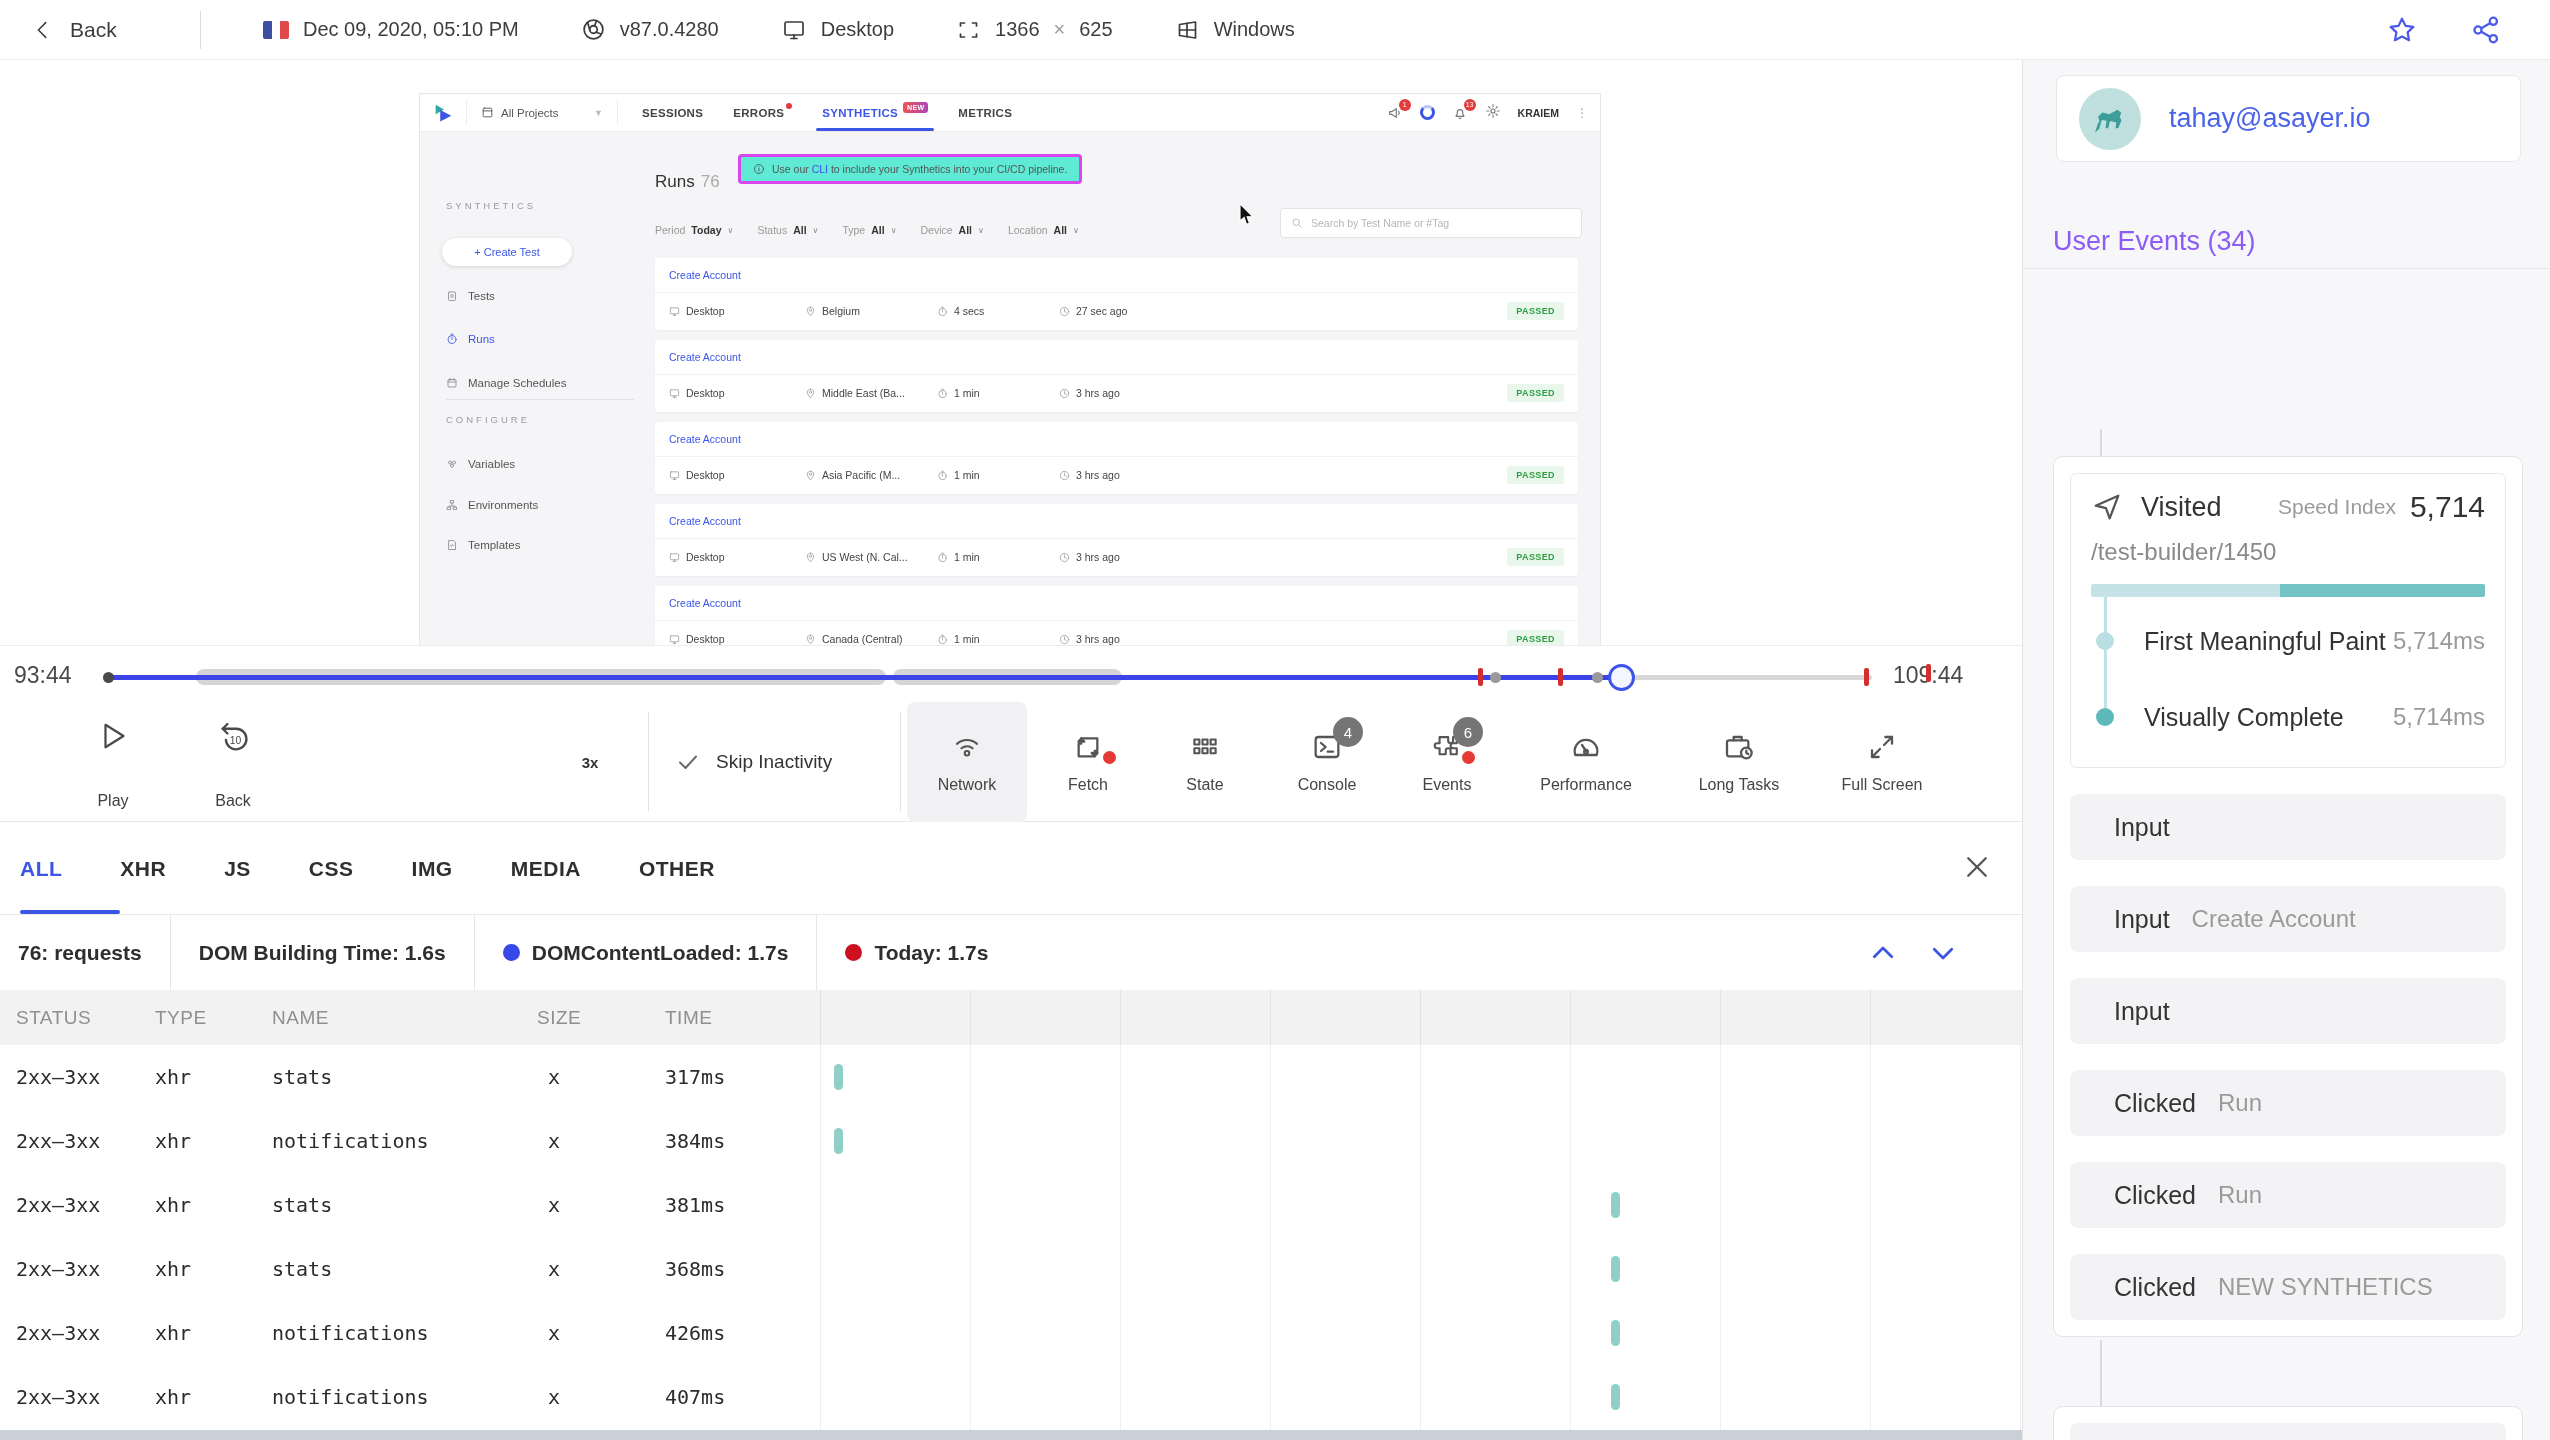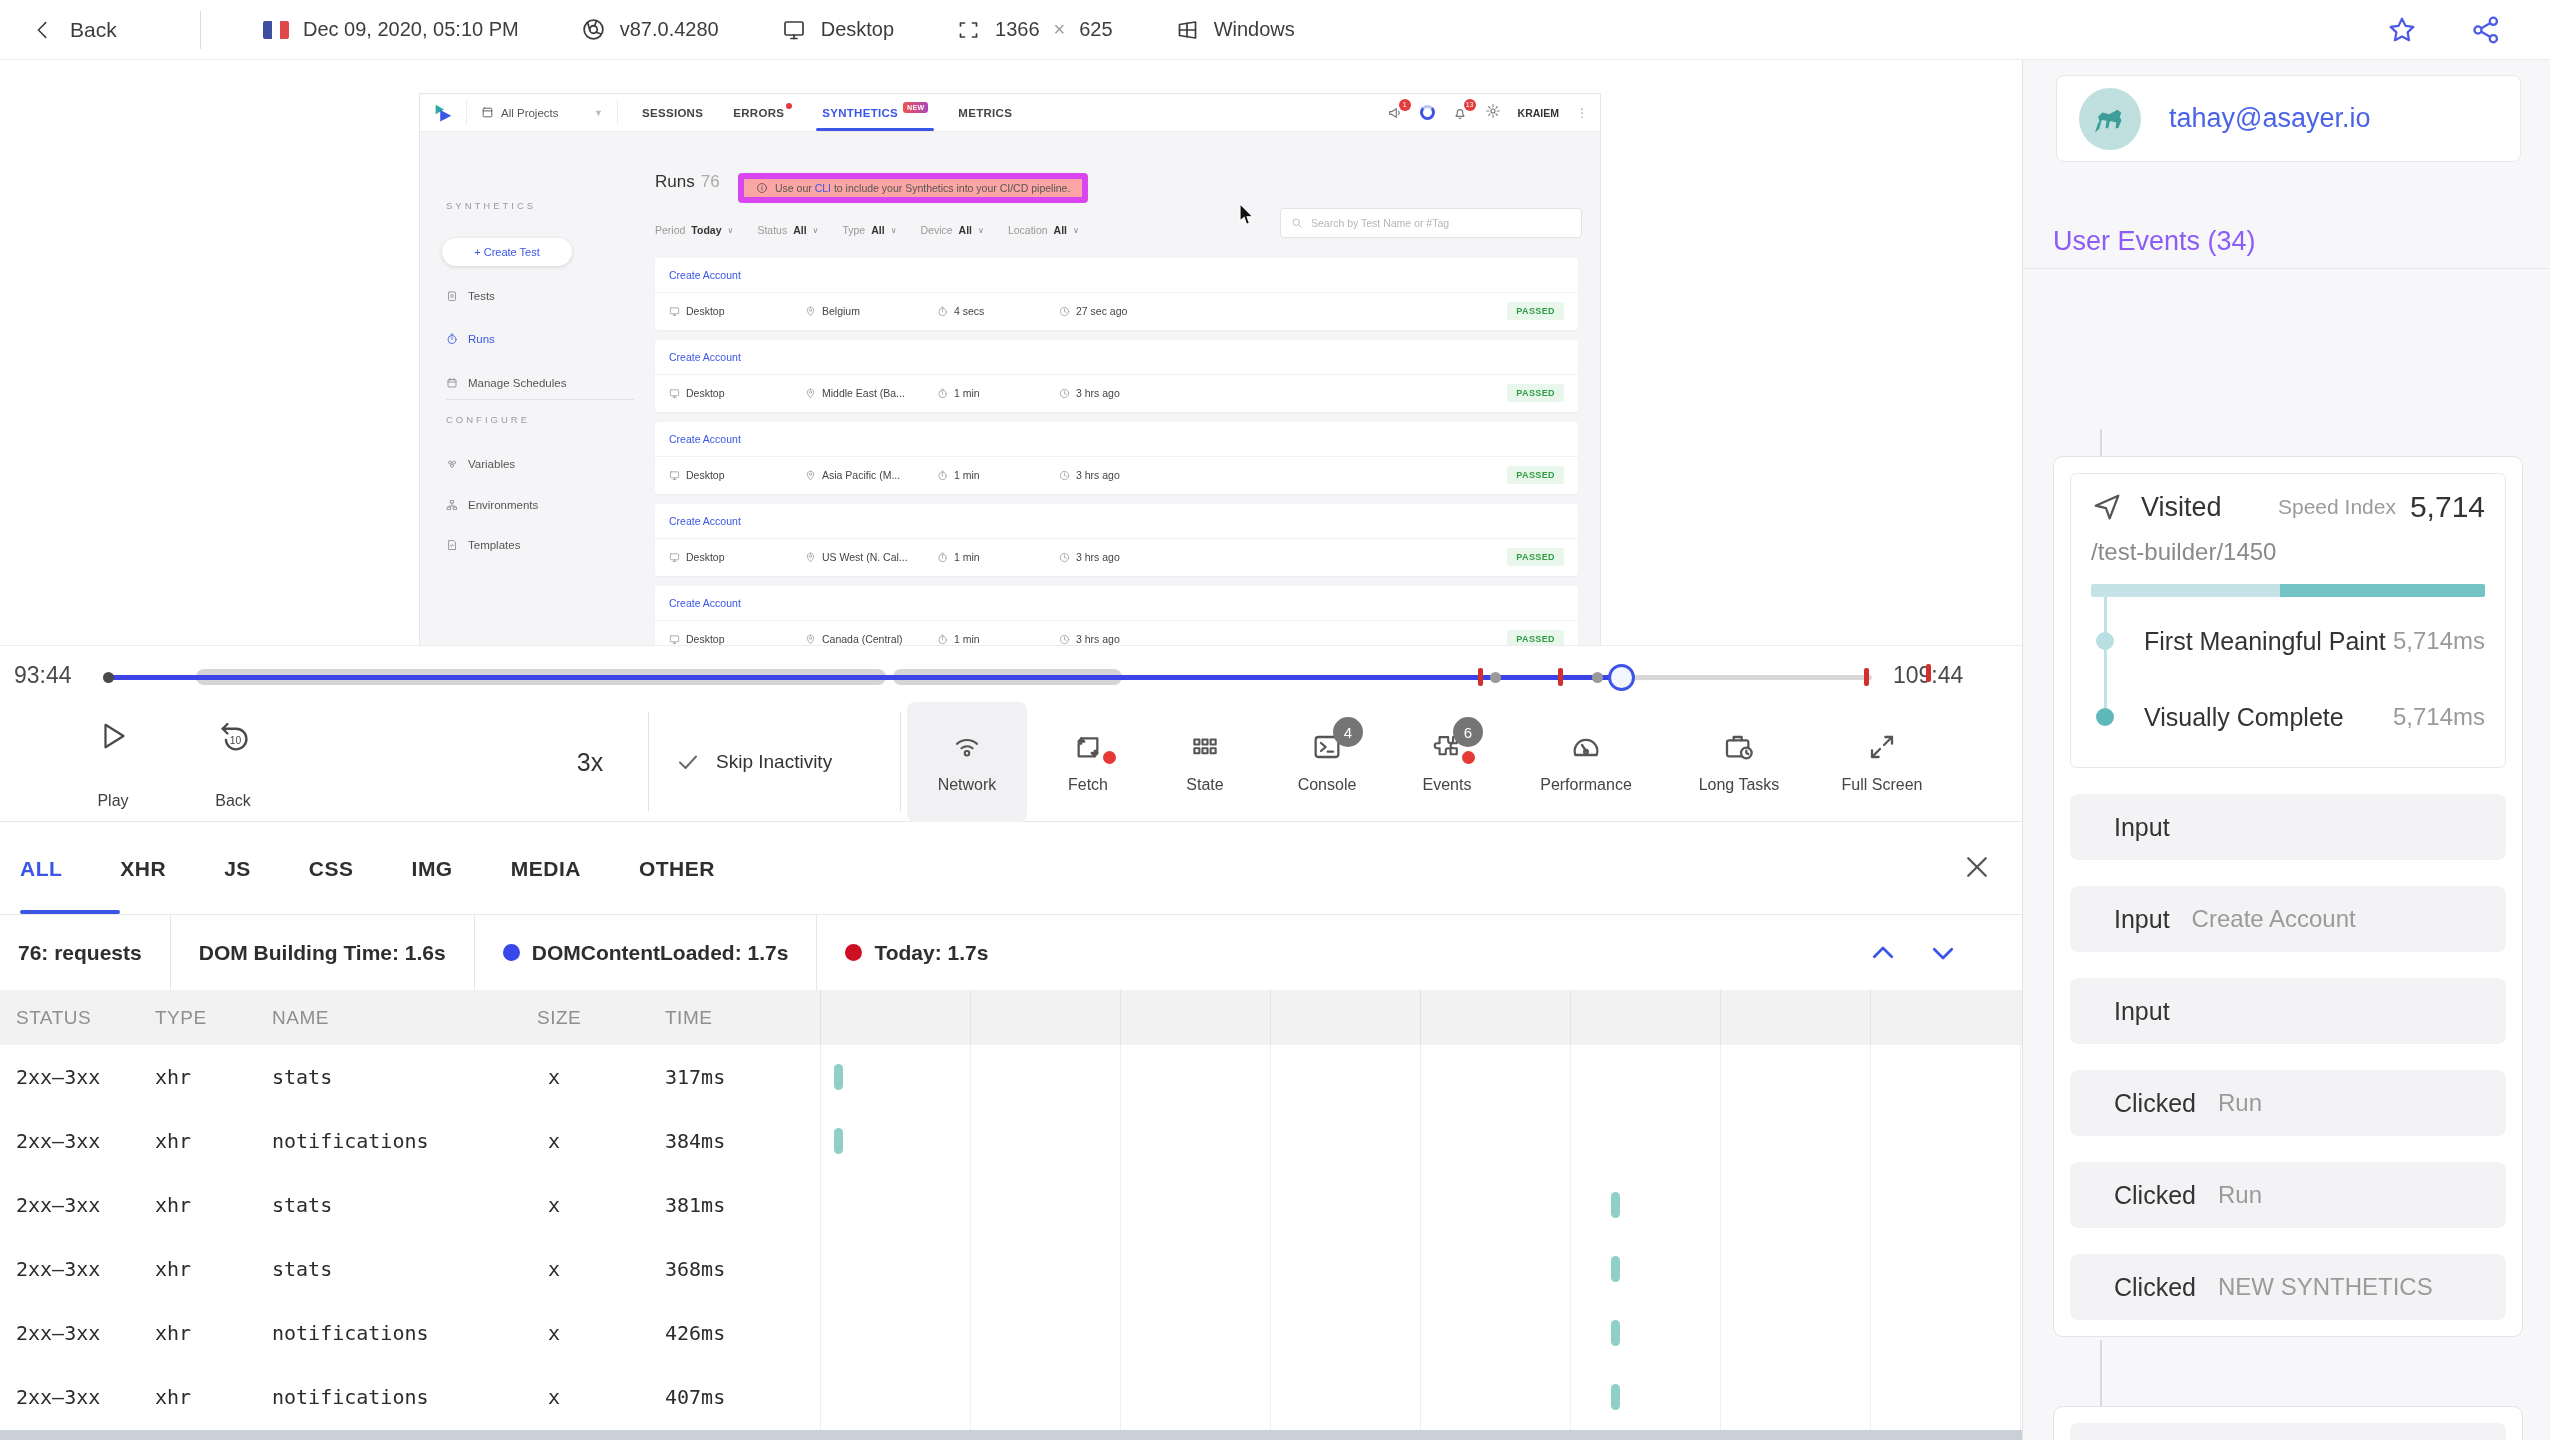--- a/index.html
+++ b/index.html
@@ -48,21 +48,21 @@
   .a-pill { position:absolute; left:22px; width:130px; height:28px; background:#fff; border-radius:15px; box-shadow:0 1px 4px rgba(0,0,0,.14); display:flex; align-items:center; justify-content:center; font-size:11px; color:#3b55e6; }
   .a-item { position:absolute; left:26px; display:flex; align-items:center; gap:10px; font-size:11.5px; color:#555; height:28px; }
   .a-item.active { color:#3b55e6; }
   .a-item svg { color:#8a8a92; } .a-item.active svg { color:#3b55e6; }
   .a-div { position:absolute; left:26px; width:188px; height:1px; background:#e2e2e5; }
 
   .a-main { position:absolute; left:240px; top:38px; right:0; bottom:0; }
   .a-h1 { position:absolute; left:-5px; top:40px; font-size:17px; color:#333; font-weight:500; }
   .a-h1 b { font-weight:500; }
   .a-count { color:#aaa; font-weight:400; margin-left:6px; }
-  .a-banner { position:absolute; left:78px; top:41px; height:30px; display:flex; align-items:center; gap:7px; background:#fca5a5; border:6px solid #d946ef; border-radius:4px; padding:0 12px; font-size:10.5px; color:#555; }
+  .a-banner { position:absolute; left:78px; top:22px; height:30px; display:flex; align-items:center; gap:7px; background:#5eead4; border:3px solid #d946ef; border-radius:4px; padding:0 12px; font-size:10.5px; color:#555; }
   .a-banner .cli { color:#3b55e6; }
   .a-filters { position:absolute; left:-5px; top:92px; display:flex; gap:24px; font-size:10.5px; align-items:center; }
   .a-filter { display:flex; gap:6px; align-items:center; }
   .a-filter .fl { color:#999; } .a-filter .fv { color:#333; font-weight:bold; } .a-filter .caret { color:#888; font-size:8px; }
   .a-search { position:absolute; left:620px; top:76px; width:302px; height:30px; background:#fff; border:1px solid #e3e3e6; border-radius:4px; display:flex; align-items:center; gap:8px; padding:0 10px; font-size:10.5px; color:#b5b5bb; }
   .a-cursor { position:absolute; left:578px; top:72px; z-index:5; }
   .a-runs { position:absolute; left:-5px; top:126px; width:923px; }
   .run-card { position:relative; width:923px; height:72px; background:#fff; border-radius:3px; margin-bottom:10px; box-shadow:0 1px 2px rgba(0,0,0,.04); }
   .rc-title { height:35px; display:flex; align-items:center; padding-left:14px; font-size:10.5px; color:#3b55e6; border-bottom:1px solid #f2f2f4; }
   .rc-detail { height:36px; display:flex; align-items:center; padding:0 14px; }
@@ -80,21 +80,21 @@
   .tl-progress { position:absolute; left:108px; width:1514px; top:29px; height:5px; background:#3c44e8; border-radius:3px; z-index:3; }
   .tl-startdot { position:absolute; left:103px; top:26px; width:11px; height:11px; border-radius:50%; background:#4a4a4a; z-index:4; }
   .tl-red { position:absolute; top:22px; width:5px; height:18px; background:#d32f2f; border-radius:2px; z-index:5; }
   .tl-gdot { position:absolute; top:26px; width:11px; height:11px; border-radius:50%; background:#9a9a9a; z-index:4; }
   .tl-playhead { position:absolute; left:1608px; top:18px; width:27px; height:27px; border-radius:50%; background:#f4f6ff; border:3px solid #3c55e8; z-index:6; cursor:pointer; }
 
   
   .controls { position:absolute; left:0; top:642px; width:2022px; height:120px; background:#fff; border-bottom:1px solid #e8e8e8; }
   .pc { position:absolute; top:16px; width:110px; height:92px; display:flex; flex-direction:column; align-items:center; justify-content:space-between; cursor:pointer; color:#4a4a4a; }
   .pc .lbl { font-size:16px; color:#3f3f3f; }
-  .c-speed { position:absolute; left:540px; top:0; width:100px; height:120px; display:flex; align-items:center; justify-content:center; font-size:25px; color:#333; cursor:pointer; }
+  .c-speed { position:absolute; left:540px; top:0; width:100px; height:120px; display:flex; align-items:center; justify-content:center; font-size:15px; color:#333; cursor:pointer;font-weight:bold; }
   .c-sep { position:absolute; top:10px; bottom:10px; width:1px; background:#e2e2e2; }
   .c-skip { position:absolute; left:676px; top:0; height:120px; display:flex; align-items:center; gap:16px; font-size:19px; color:#333; cursor:pointer; }
   .c-skip .chk { color:#6a6a6a; }
   .panel-btn { position:absolute; top:0; height:120px; width:120px; display:flex; flex-direction:column; align-items:center; justify-content:center; gap:12px; cursor:pointer; color:#555; border-radius:8px; }
   .panel-btn .lbl { font-size:16px; color:#454545; }
   .panel-btn.active { background:#f1f1f3; }
   .pb-icon { position:relative; height:34px; display:flex; align-items:center; }
   .pb-badge { position:absolute; top:-13px; right:-20px; min-width:30px; height:30px; border-radius:50%; background:#757575; color:#fff; font-size:15px; display:flex; align-items:center; justify-content:center; }
   .pb-badge:empty { display:none; }
   .pb-dot { position:absolute; right:-12px; bottom:0; width:13px; height:13px; border-radius:50%; background:#e53935; }

